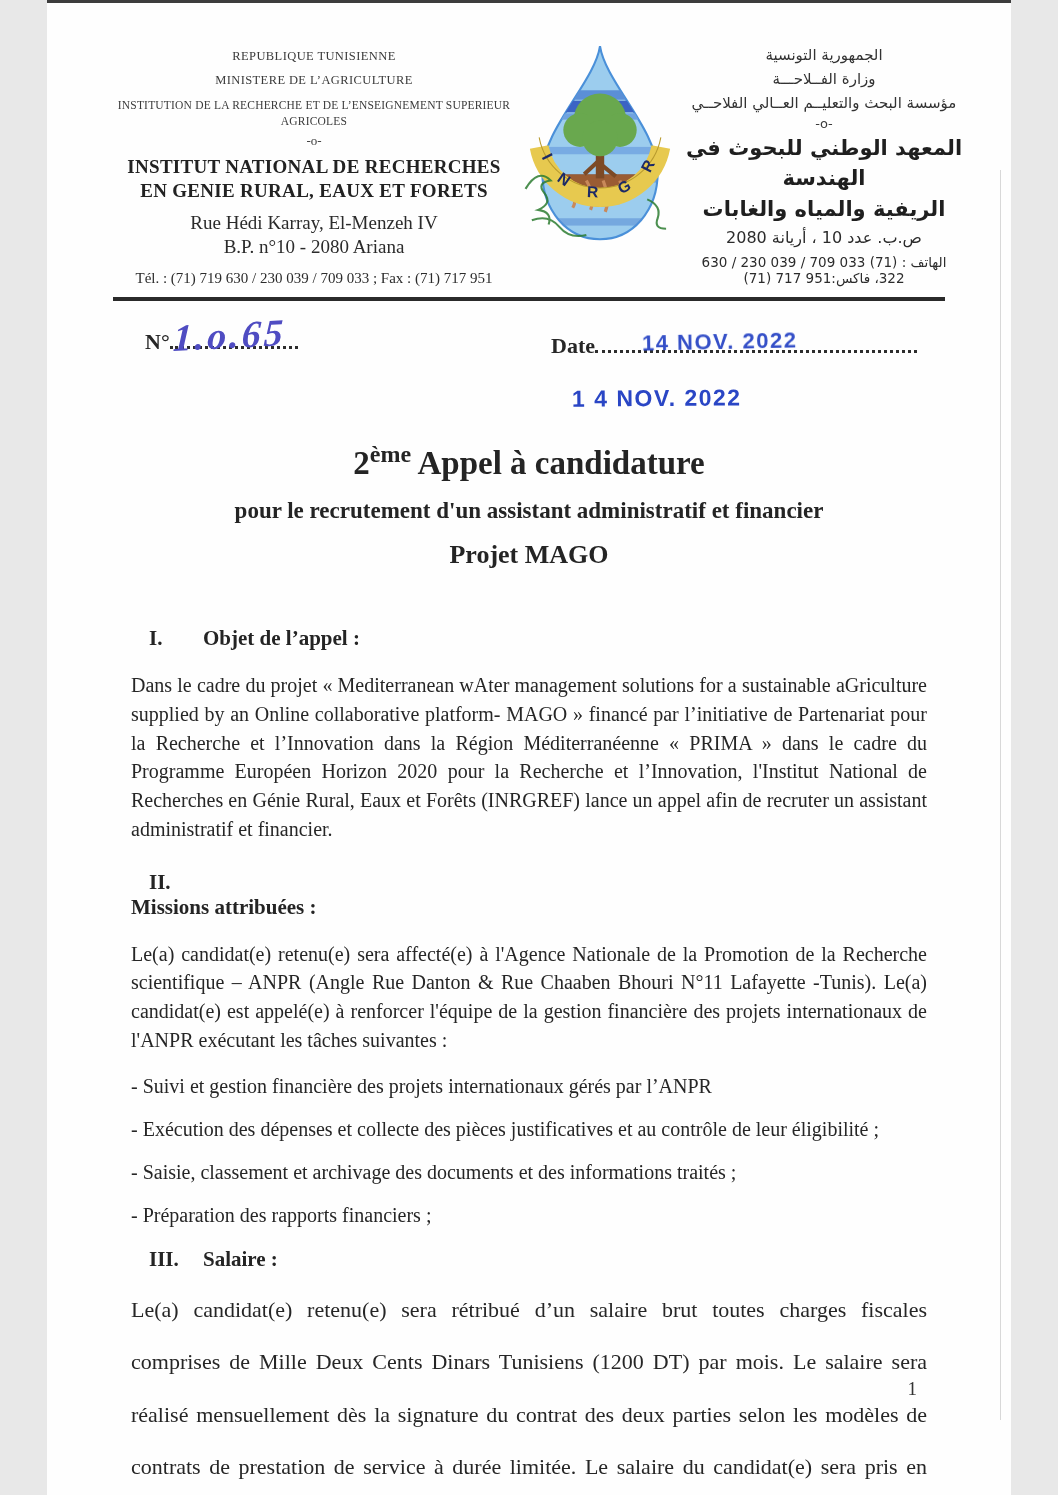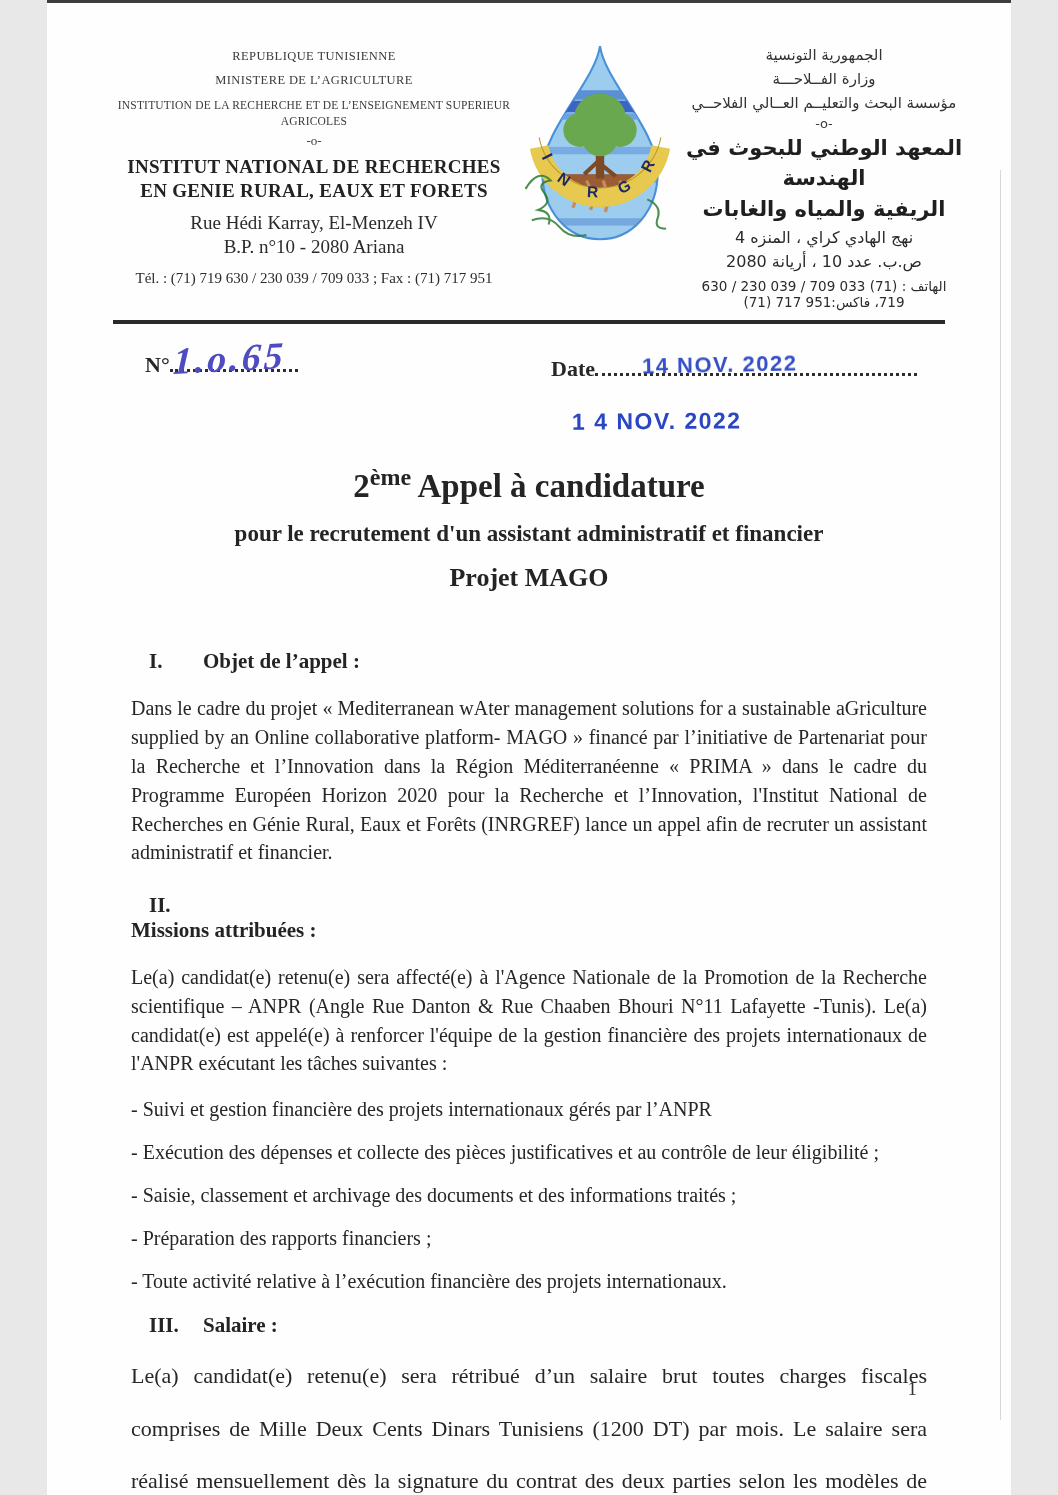--- a/index.html
+++ b/index.html
@@ -155,24 +155,23 @@
     <div class="col-ar">
       <div class="ar-small">الجمهورية التونسية</div>
       <div class="ar-small">وزارة الفــلاحـــة</div>
       <div class="ar-small">مؤسسة البحث والتعليــم العــالي الفلاحــي</div>
       <div class="sep">-o-</div>
       <div class="ar-institute">
         <div>المعهد الوطني للبحوث في الهندسة</div>
         <div>الريفية والمياه والغابات</div>
       </div>
       <div class="ar-address">
-        <div>نهج الهادي كراي ، المنزه 4</div>
         <div>ص.ب. عدد 10 ، أريانة 2080</div>
       </div>
-      <div class="ar-phone">الهاتف : (71) 033 709 / 039 230 / 630 719، فاكس:951 717 (71)</div>
+      <div class="ar-phone">الهاتف : (71) 033 709 / 039 230 / 630 322، فاكس:951 717 (71)</div>
     </div>
   </div>
 
   <div class="divider"></div>
 
   <div class="refrow">
     <div class="no-group">
       <span>N°</span><span class="leader no-leader"></span>
       <span class="handwritten">1.o.65</span>
     </div>
@@ -200,21 +199,20 @@
     <div class="sec-heading sec-2">
       <span class="sec-num">II.</span>
       <span>Missions attribuées :</span>
     </div>
     <p class="para">Le(a) candidat(e) retenu(e) sera affecté(e) à l'Agence Nationale de la Promotion de la Recherche scientifique – ANPR (Angle Rue Danton &amp; Rue Chaaben Bhouri N°11 Lafayette -Tunis). Le(a) candidat(e) est appelé(e) à renforcer l'équipe de la gestion financière des projets internationaux de l'ANPR exécutant les tâches suivantes :</p>
 
     <p class="task">- Suivi et gestion financière des projets internationaux gérés par l’ANPR</p>
     <p class="task">- Exécution des dépenses et collecte des pièces justificatives et au contrôle de leur éligibilité ;</p>
     <p class="task">- Saisie, classement et archivage des documents et des informations traités ;</p>
     <p class="task">- Préparation des rapports financiers ;</p>
-    <p class="task">- Toute activité relative à l’exécution financière des projets internationaux.</p>
 
     <div class="sec-heading sec-3">
       <span class="sec-num">III.</span>
       <span>Salaire :</span>
     </div>
     <p class="para-wide">Le(a) candidat(e) retenu(e) sera rétribué d’un salaire brut toutes charges fiscales comprises de Mille Deux Cents Dinars Tunisiens (1200 DT) par mois. Le salaire sera réalisé mensuellement dès la signature du contrat des deux parties selon les modèles de contrats de prestation de service à durée limitée. Le salaire du candidat(e) sera pris en charge par les fonds budgétaires alloués au projet MAGO.</p>
   </div>
 
   <div class="pageno">1</div>
 </div>

